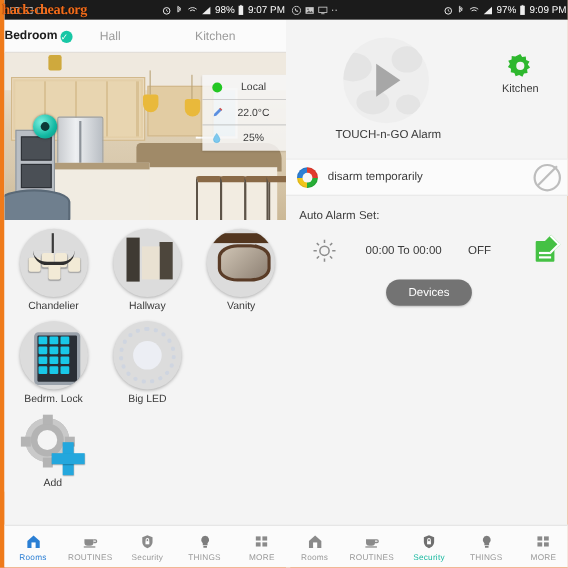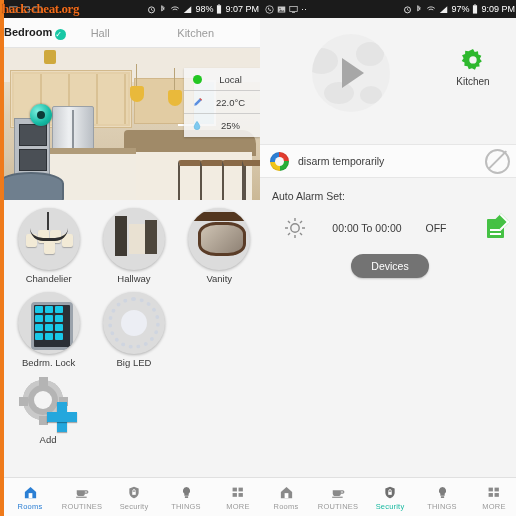--- a/index.html
+++ b/index.html
@@ -457,20 +457,21 @@
     <div class="alarmblock">
       <div class="playwrap">
         <div class="playcircle">
           <span class="cloud" style="left:-8px;top:14px;width:34px;height:26px"></span>
           <span class="cloud" style="left:12px;top:48px;width:30px;height:22px"></span>
           <span class="cloud" style="left:44px;top:8px;width:28px;height:24px"></span>
           <span class="cloud" style="left:48px;top:52px;width:22px;height:18px"></span>
           <span class="tri"></span>
         </div>
       </div>
+      <div class="playlbl">TOUCH-n-GO Alarm</div>
 
       <div class="advwrap">
         <div class="greengear">
           <svg width="26" height="26" viewBox="0 0 24 24">
               <path d="M12 1l1.6 2.6 3-.6.3 3 2.8 1.2-1.4 2.7 1.9 2.4-2.5 1.7.4 3-3 .3-1.3 2.8L11 18.6l-2.9 1.1-1.1-2.8-3-.5.2-3-2.6-1.5 1.7-2.5L1.9 6.7l2.8-1.1.1-3 3 .5z" fill="#2eb82e"></path>
               <circle cx="12" cy="11" r="3.4" fill="#f4f4f4"></circle>
             </svg>
         </div>
         <div class="advlbl">Kitchen</div>
       </div>

